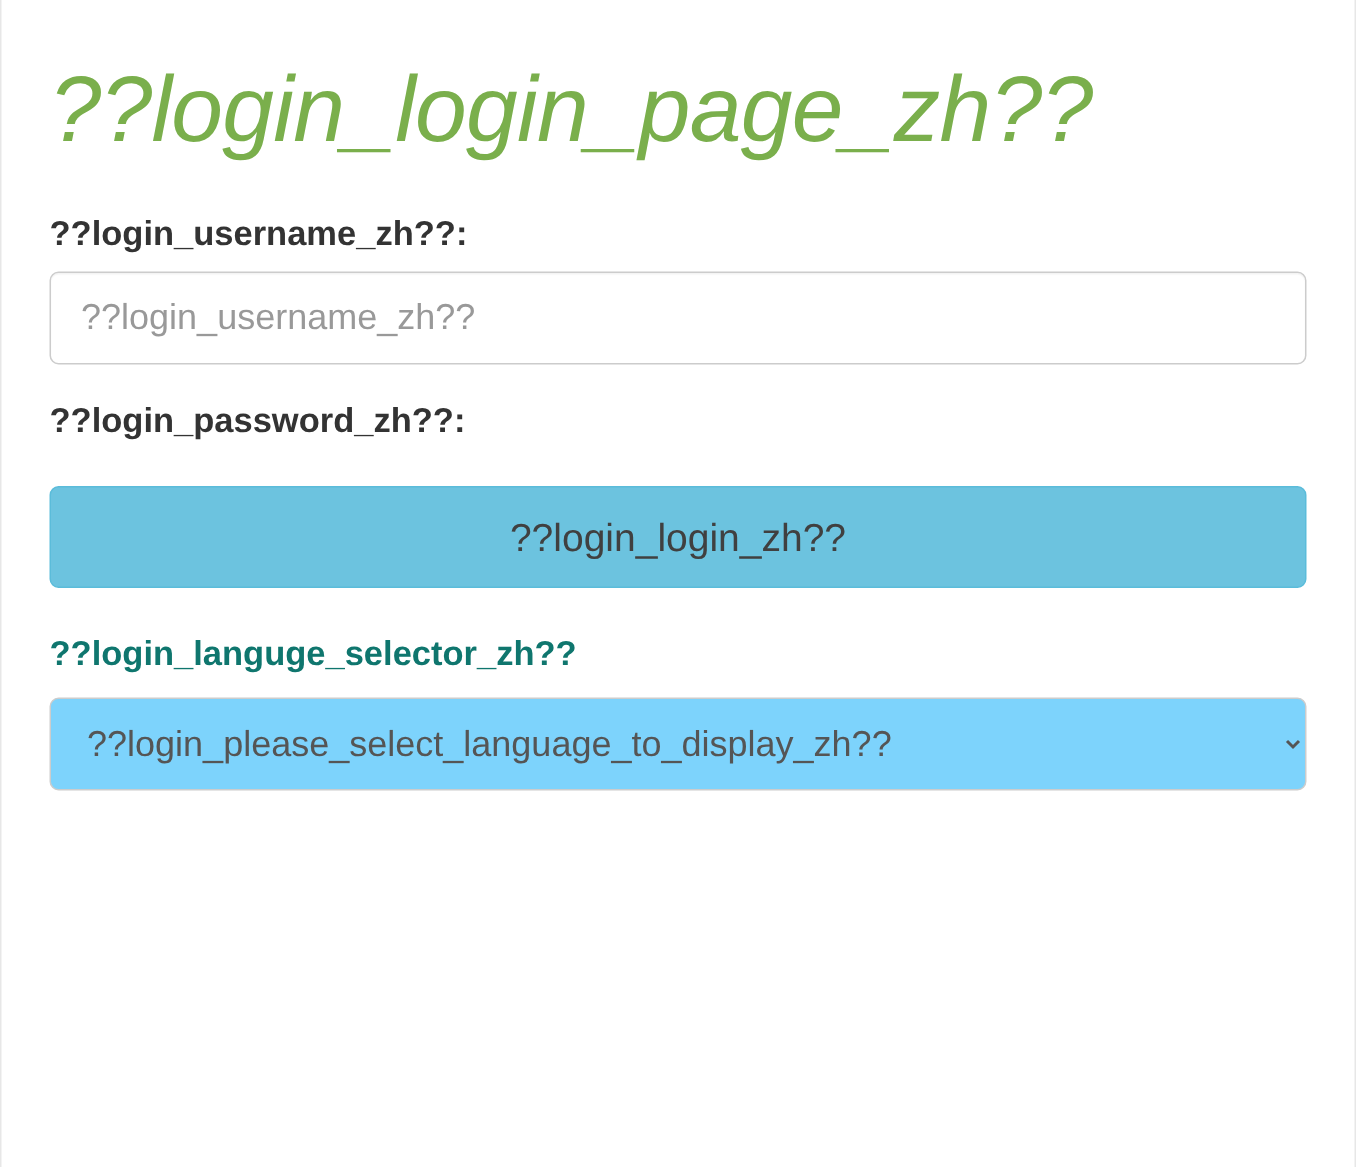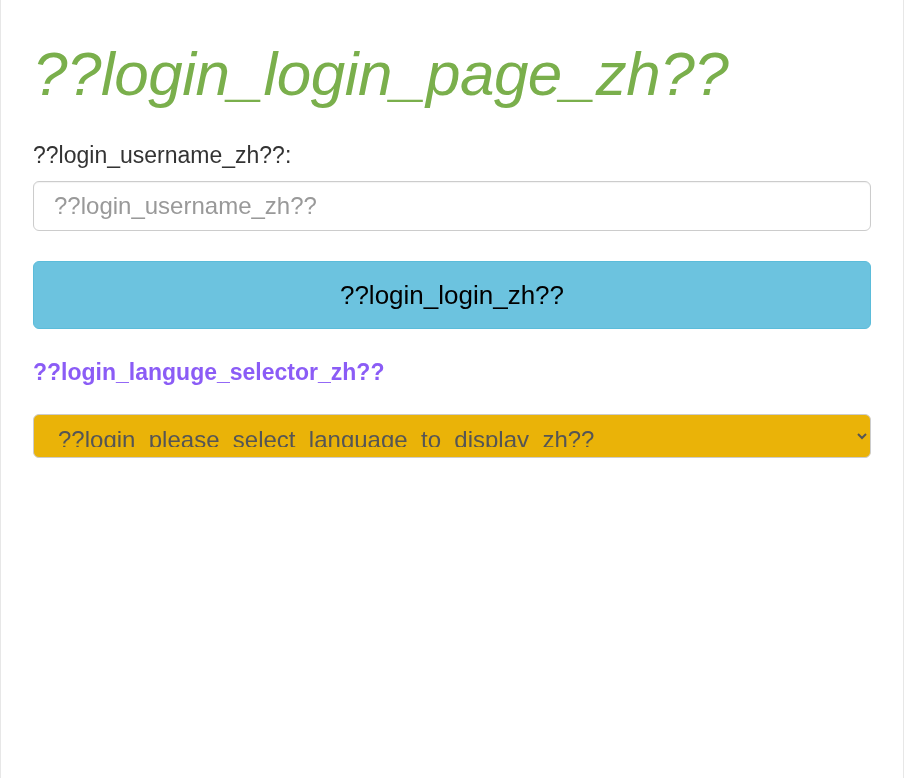--- a/index.html
+++ b/index.html
@@ -24,83 +24,84 @@
       margin-top: 40px;
       margin-bottom: 34px;
       letter-spacing: -0.5px;
       font-style: italic;
     }
     .form-group {
       margin-bottom: 24px;
     }
     .form-label {
       display: block;
-      font-weight: 400;
+      font-weight: 700;
       font-size: 23px;
       color: #333;
       margin-bottom: 12px;
     }
     .form-input {
       width: 100%;
-      height: 50px;
+      height: 62px;
       padding: 10px 20px;
       font-size: 24px;
       color: #555;
       background-color: #fff;
       border: 1px solid #ccc;
       border-radius: 6px;
       box-shadow: inset 0 1px 1px rgba(0,0,0,0.05);
     }
     .form-input::placeholder {
       color: #999;
       font-size: 24px;
     }
     .login-button {
       width: 100%;
       height: 68px;
       background-color: #6cc3df;
-      color: #000000;
+      color: #404040;
       border: 1px solid #5bbcda;
       border-radius: 6px;
       font-size: 26px;
       cursor: pointer;
       margin-top: 6px;
       margin-bottom: 30px;
     }
     .language-label {
       display: block;
       font-weight: 700;
       font-size: 23px;
-      color: #8b5cf6;
-      margin-bottom: 28px;
+      color: #0f766e;
+      margin-bottom: 16px;
     }
     .language-select {
       width: 100%;
-      height: 44px;
+      height: 62px;
       padding: 10px 20px;
       font-size: 24px;
       color: #555;
-      background-color: #eab308;
+      background-color: #7dd3fc;
       border: 1px solid #ccc;
       border-radius: 6px;
     }
   </style>
 </head>
 <body>
 
 
 
 <h1 class="page-title">??login_login_page_zh??</h1>
 
 <div class="form-group">
   <label class="form-label">??login_username_zh??:</label>
   <input type="text" class="form-input" placeholder="??login_username_zh??" style="">
 </div>
 
 <div class="form-group">
+  <label class="form-label">??login_password_zh??:</label>
 </div>
 
 <button class="login-button">??login_login_zh??</button>
 
 <div class="form-group">
   <label class="language-label">??login_languge_selector_zh??</label>
   <select class="language-select">
     <option>??login_please_select_language_to_display_zh??</option>
   </select>
 </div>

